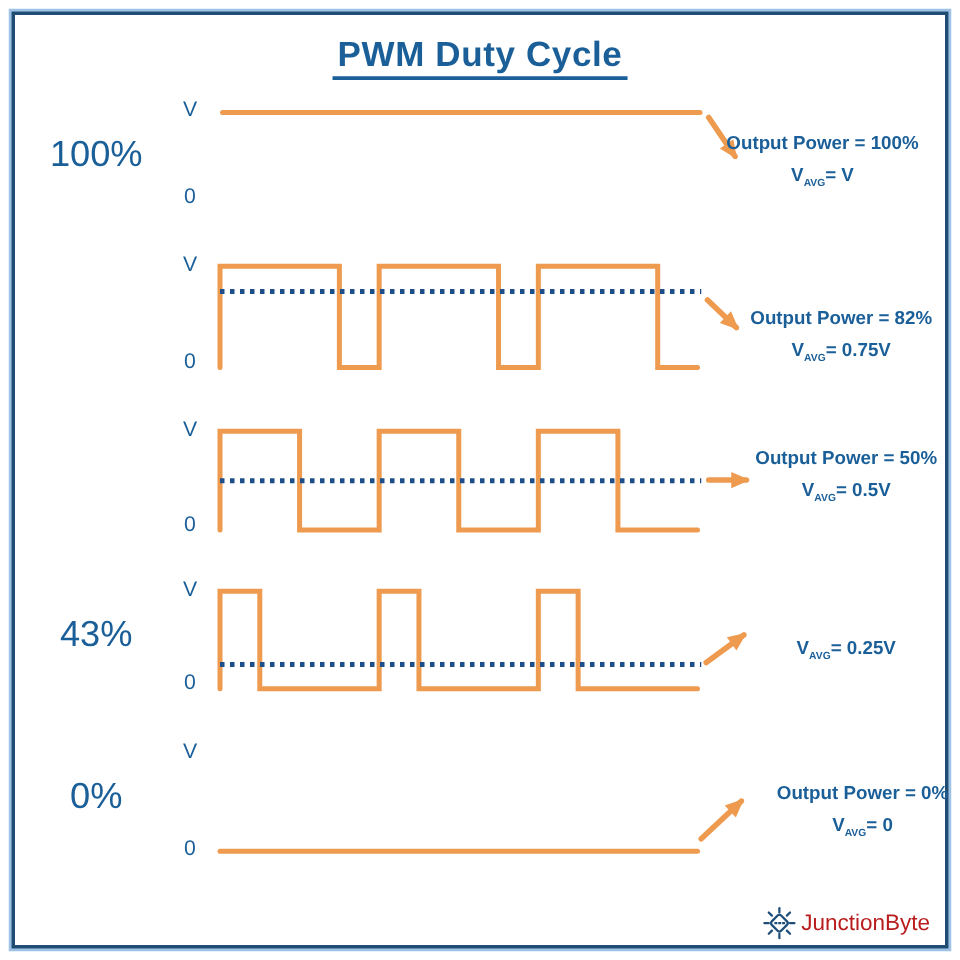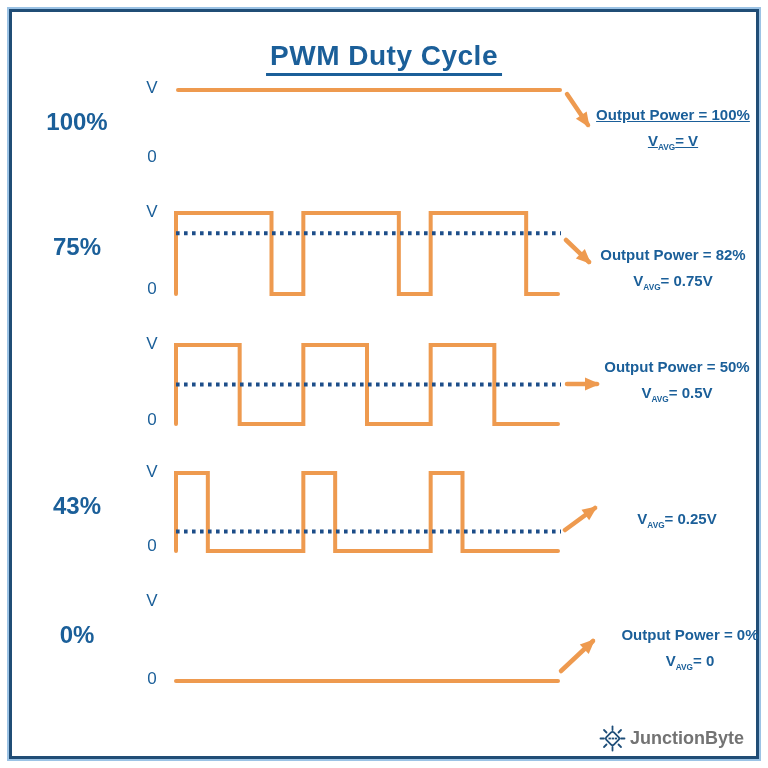--- a/index.html
+++ b/index.html
@@ -7,44 +7,44 @@
     position:relative; width:768px; height:768px; background:#ffffff;
     font-family:"Liberation Sans", sans-serif; overflow:hidden;
   }
   .frame {
     position:absolute; top:9px; left:9px; right:9px; bottom:9px;
     border:3px solid #204D76; outline:2px solid #9CC3E5; pointer-events:none;
   }
   .title {
     position:absolute; top:28px; left:50%; transform:translateX(-50%);
     font-size:28px; font-weight:700; color:#1B5F99; letter-spacing:0.5px;
-    border-bottom:3px solid #1B5F99; padding:0 4px 1px 4px; white-space:nowrap;margin-top:12px;
+    border-bottom:3px solid #1B5F99; padding:0 4px 1px 4px; white-space:nowrap;
   }
   .plot { position:absolute; top:0; left:0; }
   .duty {
     position:absolute; left:10px; width:134px; text-align:center;
-    font-size:24px; font-weight:700; color:#1B5F99;
+    font-size:29px; font-weight:400; color:#1B5F99;
   }
   .d0 { top:108px; } .d1 { top:233px; } .d2 { top:364px; } .d3 { top:492px; } .d4 { top:621px; }
   .axis {
     position:absolute; width:26px; left:139px; text-align:center;
     font-size:17px; font-weight:500; color:#1B5F99; line-height:20px;
   }
   .ann {
     position:absolute; width:176px; text-align:center;
     font-size:15px; font-weight:600; color:#1B5F99; line-height:26px; white-space:nowrap;
   }
   .ann sub { font-size:0.55em; font-weight:600; }
-  .a0 { left:585px; top:102px;text-decoration:underline; } .a1 { left:585px; top:242px; }
+  .a0 { left:570px; top:102px; } .a1 { left:585px; top:242px; }
   .a2 { left:589px; top:354px; } .a3 { left:589px; top:506px; }
   .a4 { left:602px; top:622px; }
   .logo {
     position:absolute; right:24px; bottom:16px;
     display:flex; align-items:center; gap:4px;
-    font-size:18px; font-weight:700; color:#737373;
+    font-size:18px; font-weight:400; color:#b91c1c;
   }
 </style>
 </head>
 <body>
 
 <div class="canvas">
   <div class="frame"></div>
 
   <div class="title">PWM Duty Cycle</div>
 
@@ -63,21 +63,20 @@
       <line x1="176" y1="384.5" x2="561" y2="384.5" stroke="#1D4E89" stroke-width="4" stroke-dasharray="3.6 4.4"></line>
       <line x1="567" y1="384" x2="597" y2="384" stroke="#EE9A4F" stroke-width="4.5" stroke-linecap="round" marker-end="url(#ah)"></line>
       <path d="M176,551 L176,473 L207.83333333333334,473 L207.83333333333334,551 L303.3333333333333,551 L303.3333333333333,473 L335.16666666666663,473 L335.16666666666663,551 L430.66666666666663,551 L430.66666666666663,473 L462.49999999999994,473 L462.49999999999994,551 L558,551" stroke="#EE9A4F" stroke-width="4" fill="none" stroke-linejoin="miter" stroke-linecap="round"></path>
       <line x1="176" y1="531.5" x2="561" y2="531.5" stroke="#1D4E89" stroke-width="4" stroke-dasharray="3.6 4.4"></line>
       <line x1="565" y1="530" x2="595" y2="508" stroke="#EE9A4F" stroke-width="4.5" stroke-linecap="round" marker-end="url(#ah)"></line>
       <path d="M176,681 H558" stroke="#EE9A4F" stroke-width="4" fill="none" stroke-linejoin="miter" stroke-linecap="round"></path>
       <line x1="561" y1="671" x2="593" y2="641" stroke="#EE9A4F" stroke-width="4.5" stroke-linecap="round" marker-end="url(#ah)"></line>
     </svg>
 
   <div class="duty d0">100%</div>
-  <div class="duty d1">75%</div>
   <div class="duty d3">43%</div>
   <div class="duty d4">0%</div>
 
   <div class="axis" style="top:78px">V</div>
   <div class="axis" style="top:147px">0</div>
   <div class="axis" style="top:202px">V</div>
   <div class="axis" style="top:279px">0</div>
   <div class="axis" style="top:334px">V</div>
   <div class="axis" style="top:410px">0</div>
   <div class="axis" style="top:462px">V</div>

